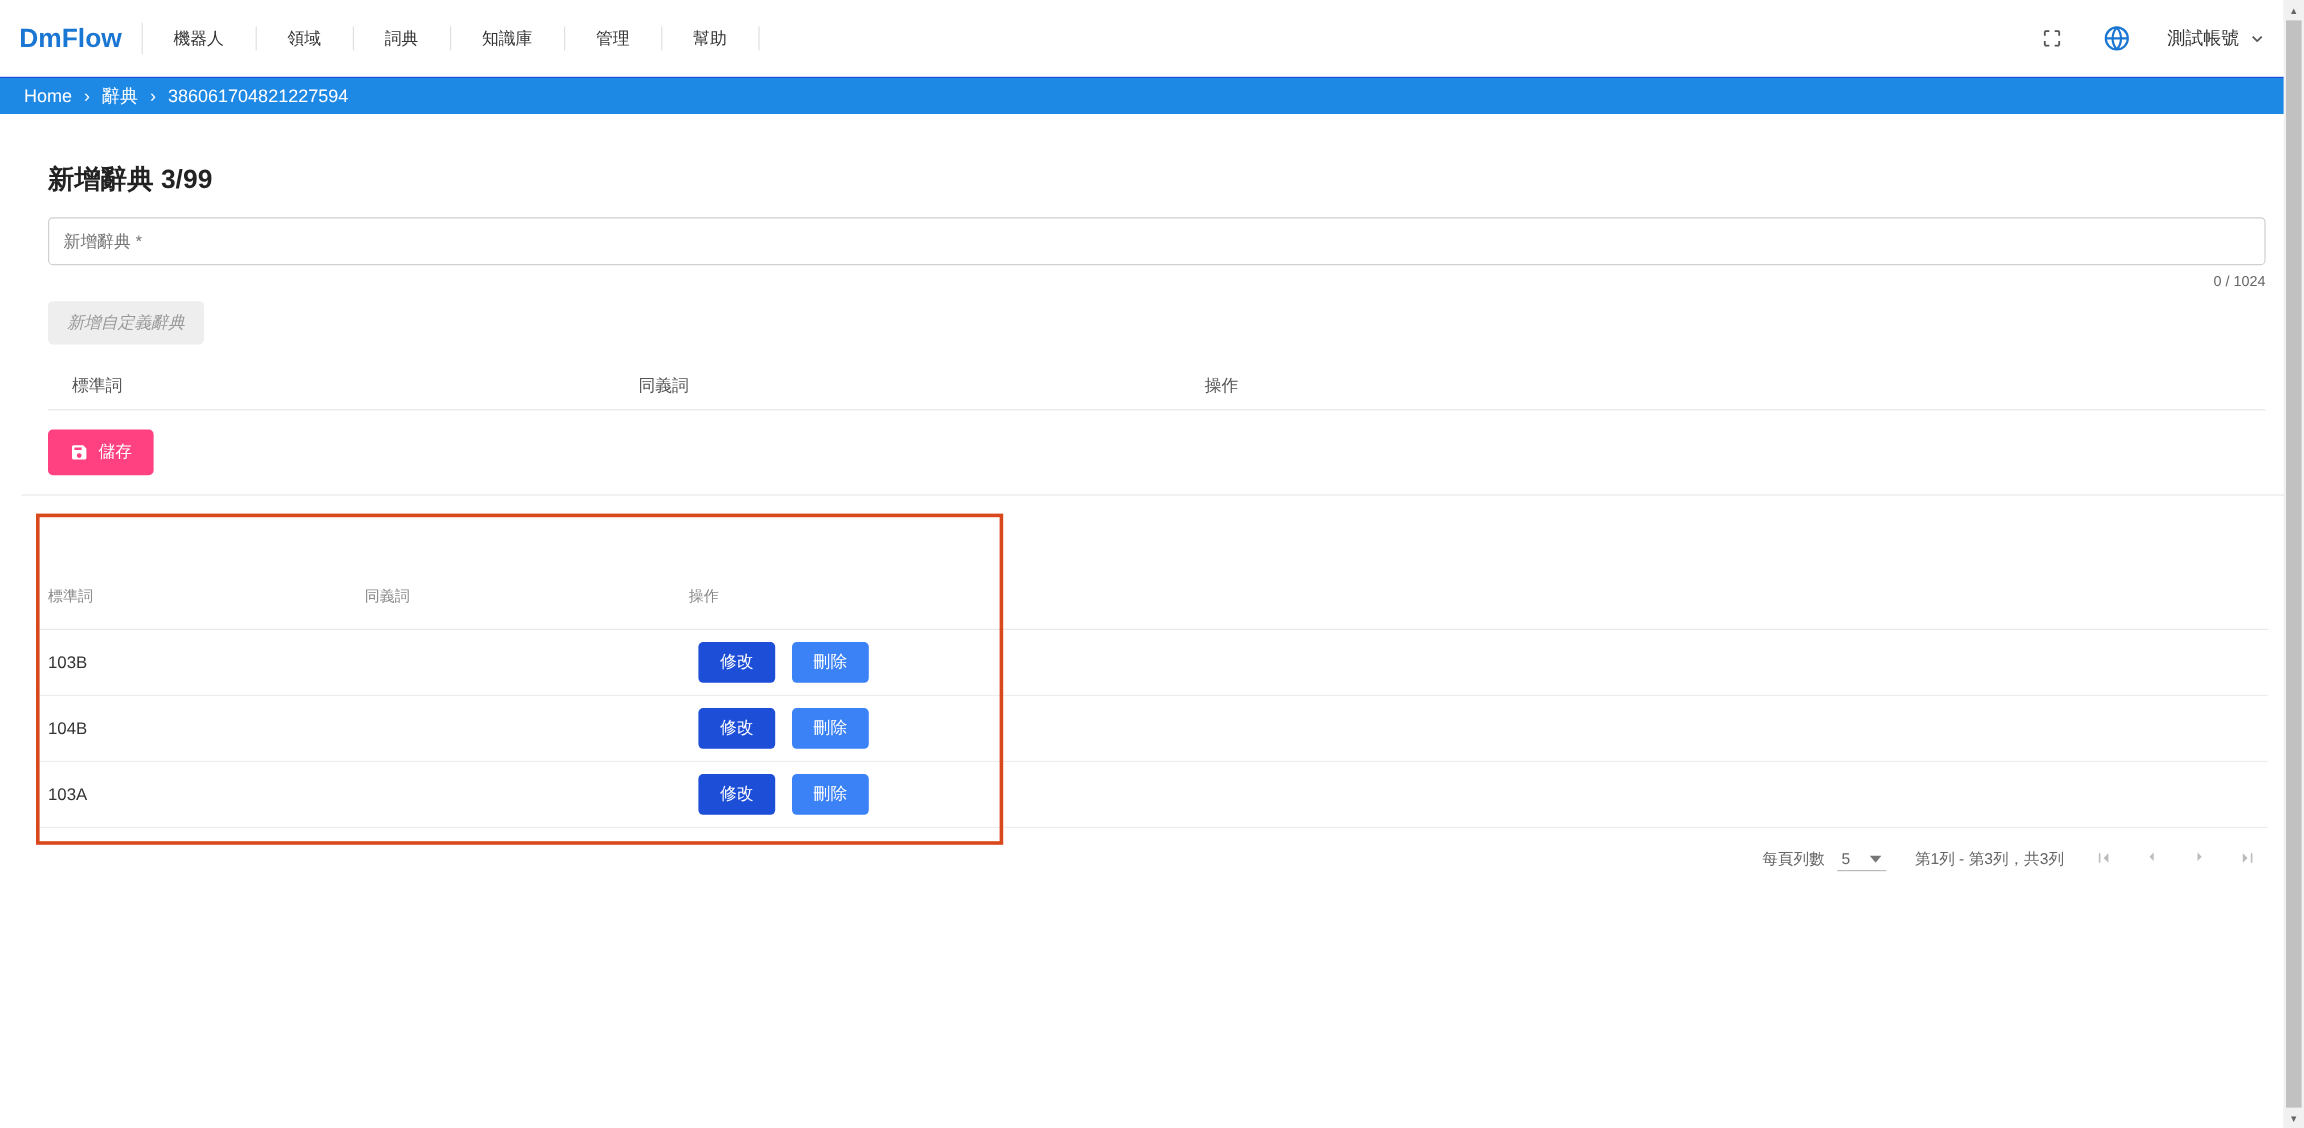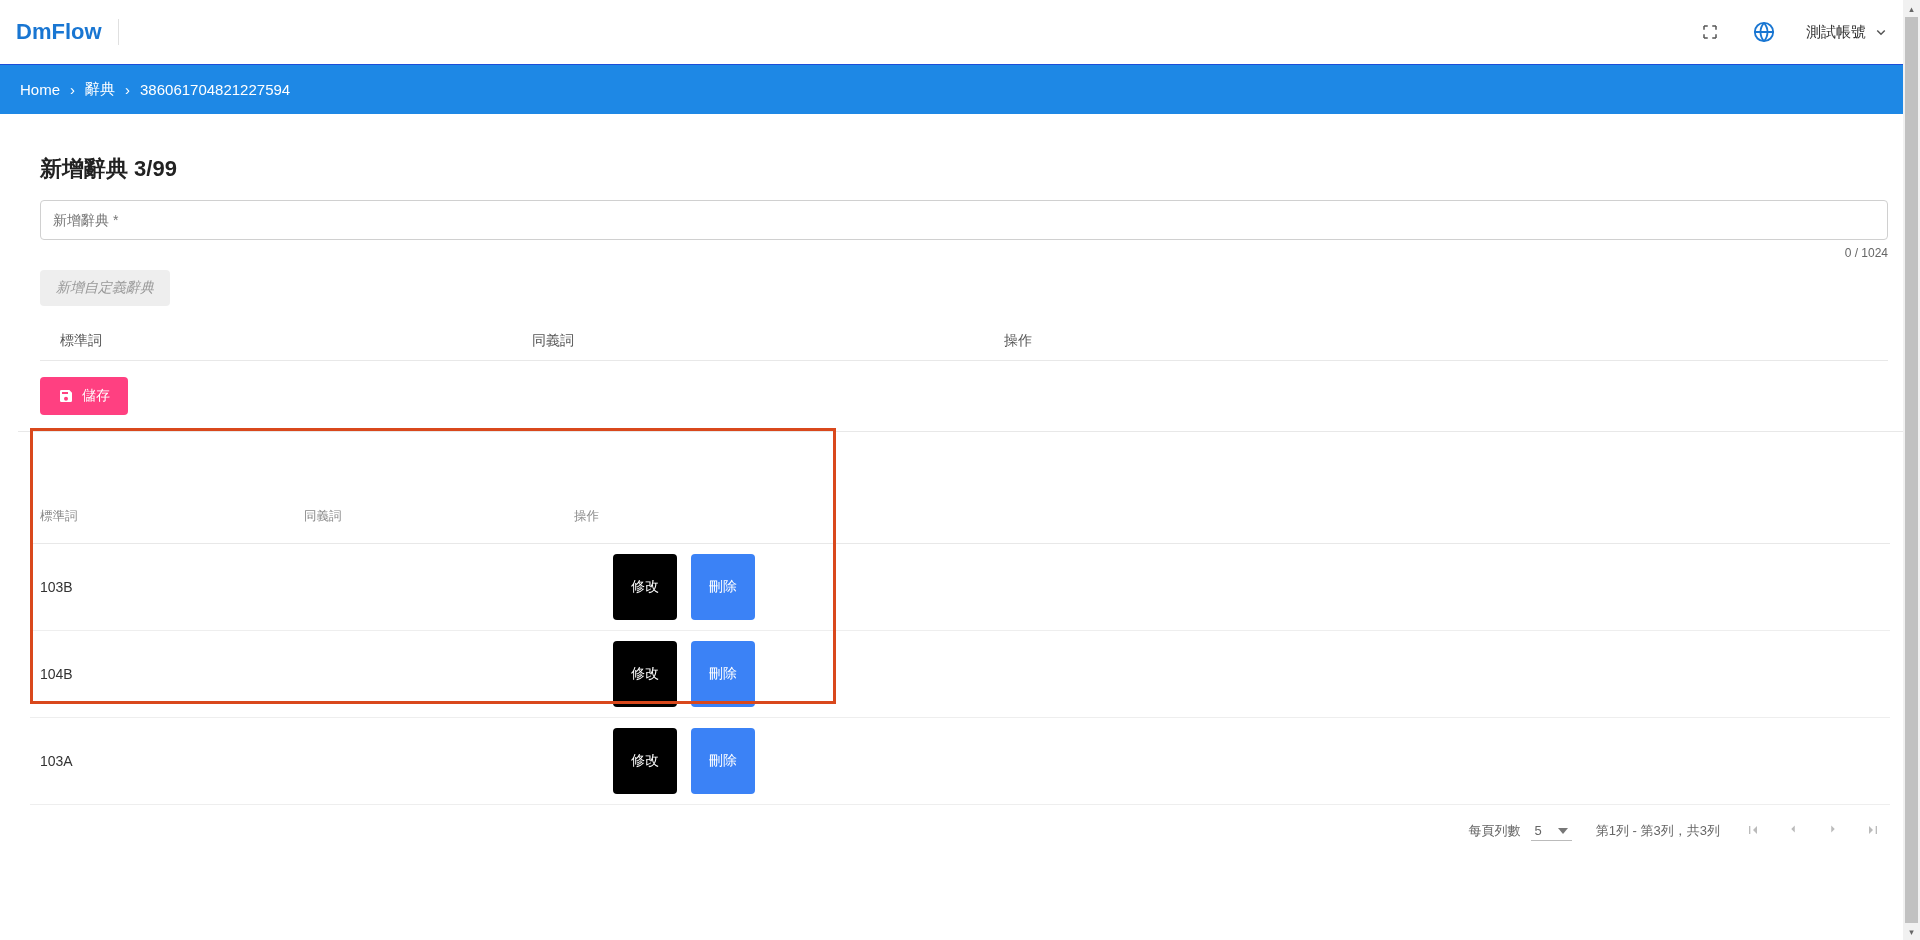--- a/index.html
+++ b/index.html
@@ -40,21 +40,21 @@
   cursor: pointer;
 }
 .topbar-right { display: flex; align-items: center; gap: 30px; padding-right: 20px; }
 .icon-btn { width: 24px; height: 24px; display: flex; align-items: center; justify-content: center; cursor: pointer; color: #555; }
 .account { display: flex; align-items: center; gap: 6px; cursor: pointer; font-size: 15px; }
 
 
 .breadcrumb-bar {
   background: #1e88e5;
   color: #fff;
-  height: 49px;
+  height: 30px;
   display: flex;
   align-items: center;
   padding: 0 16px;
   font-size: 15px;
 }
 .breadcrumb-bar .crumb { margin: 0 4px; cursor: pointer; }
 .breadcrumb-bar .sep { margin: 0 6px; }
 
 
 .main { padding: 24px 18px 0 18px; }
@@ -150,28 +150,27 @@
 .tbl2-row {
   display: flex;
   align-items: center;
   border-bottom: 1px solid #eee;
   padding: 10px 0 10px 10px;
 }
 .tbl2-row .c1 { width: 264px; font-size: 14px; }
 .tbl2-row .c2 { width: 270px; }
 .tbl2-row .c3 { display: flex; gap: 14px; padding-left: 8px; }
 .btn-edit {
-  background: #000000;
+  background: #1d4ed8;
   color: #fff;
   border: none;
   border-radius: 4px;
-  padding: 24px 18px;
-  font-size: 14px;
-  cursor: pointer;
-  margin-left: 31px;
+  padding: 8px 18px;
+  font-size: 14px;
+  cursor: pointer;
 }
 .btn-del {
   background: #3b82f6;
   color: #fff;
   border: none;
   border-radius: 4px;
   padding: 8px 18px;
   font-size: 14px;
   cursor: pointer;
 }
@@ -225,20 +224,28 @@
 }
 .fake-scroll .track { flex: 1; width: 17px; position: relative; }
 .fake-scroll .thumb { position: absolute; top: 0; left: 2px; width: 13px; height: 100%; background: #c1c1c1; }
 </style>
 </head>
 <body>
 
 <div class="topbar">
   <div class="topbar-left">
     <div class="logo">DmFlow</div>
+    <div class="nav-items">
+      <div class="nav-item">機器人</div>
+      <div class="nav-item">領域</div>
+      <div class="nav-item">詞典</div>
+      <div class="nav-item">知識庫</div>
+      <div class="nav-item">管理</div>
+      <div class="nav-item">幫助</div>
+    </div>
   </div>
   <div class="topbar-right">
     <div class="icon-btn">
       <svg width="18" height="18" viewBox="0 0 24 24" fill="none" stroke="currentColor" stroke-width="2">
         <path d="M4 4h5M4 4v5M20 4h-5M20 4v5M4 20h5M4 20v-5M20 20h-5M20 20v-5"></path>
       </svg>
     </div>
     <div class="icon-btn">
       <svg width="22" height="22" viewBox="0 0 24 24" fill="none" stroke="#1976d2" stroke-width="2">
         <circle cx="12" cy="12" r="10"></circle>

